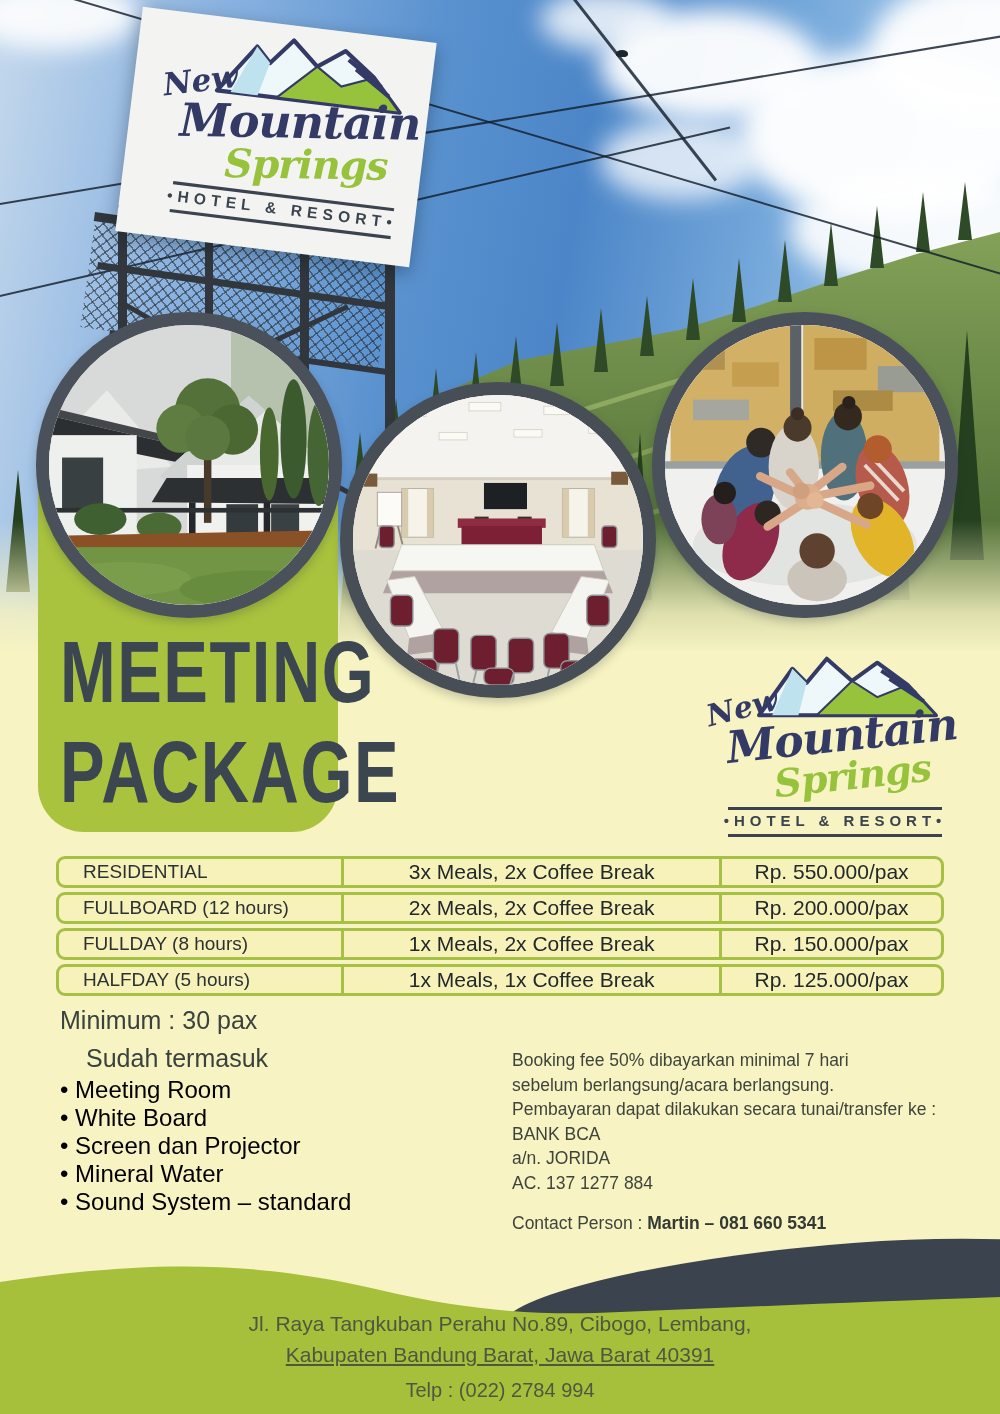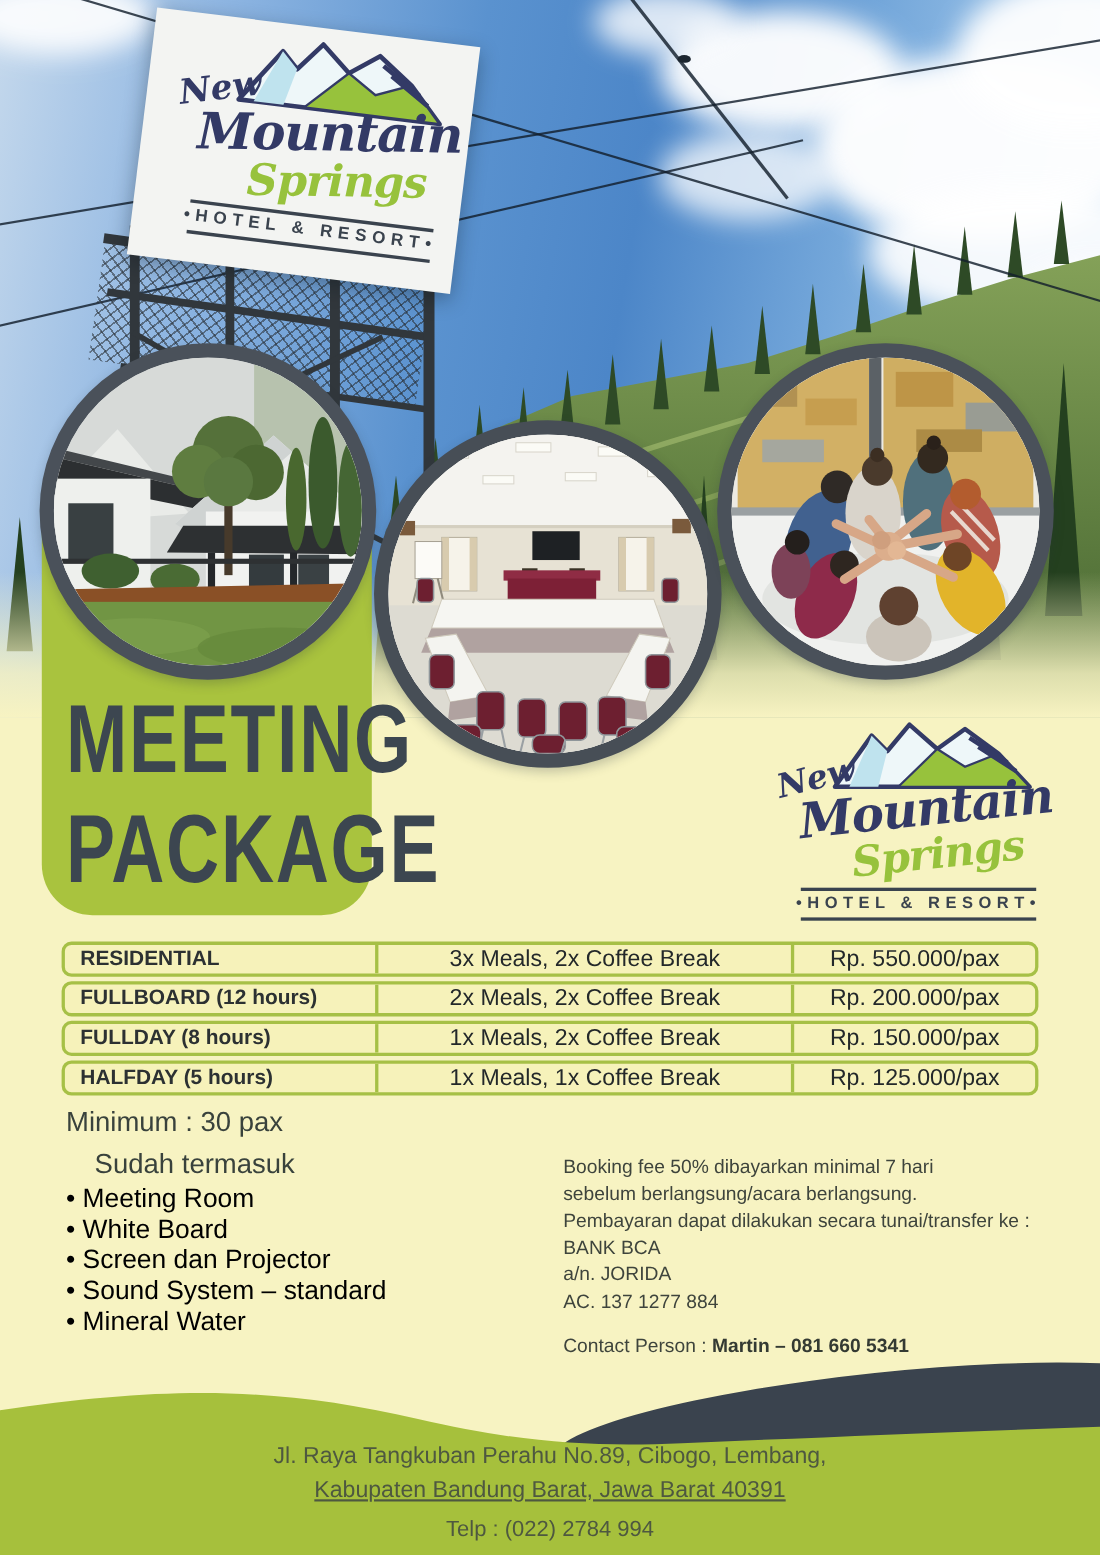--- a/index.html
+++ b/index.html
@@ -74,22 +74,22 @@
           background:#d7dad8;box-shadow:0 4px 10px rgba(40,50,60,.25);}
   .c1{left:36px;top:312px;width:280px;height:280px;}
   .c2{left:340px;top:382px;width:290px;height:290px;border-color:#474e56;}
   .c3{left:652px;top:312px;width:280px;height:280px;border-color:#4a515a;}
   .circle svg{position:absolute;left:0;top:0;width:100%;height:100%;}
 
   
   .price-table{position:absolute;left:56px;top:856px;width:888px;}
   .pt-row{display:flex;height:32px;border:3px solid #a6c046;border-radius:9px;background:#f6f2ba;
           margin-bottom:4px;box-sizing:border-box;overflow:hidden;align-items:stretch;}
-  .pt-package{width:32%;display:flex;align-items:center;padding-left:14px;box-sizing:border-box;
-              font-weight:700;font-size:19px;color:#2c3132;}
+  .pt-package{width:32%;display:flex;align-items:center;padding-left:24px;box-sizing:border-box;
+              font-weight:400;font-size:19px;color:#2c3132;}
   .pt-meals{width:42.5%;border-left:3px solid #a6c046;border-right:3px solid #a6c046;
             display:flex;align-items:center;justify-content:center;font-size:21px;color:#23282a;}
   .pt-price{flex:1;display:flex;align-items:center;justify-content:center;font-size:21px;color:#23282a;}
 
   
   .min-pax{position:absolute;left:60px;top:1006px;font-size:25px;color:#39423c;}
   .inc-head{position:absolute;left:60px;top:1044px;font-size:25px;color:#39423c;margin-left:26px;}
   .inc-list{position:absolute;left:60px;top:1076px;}
   .inc-item{font-size:24px;color:#000000;line-height:28px;}
   .inc-item::before{content:"• ";}
@@ -392,22 +392,22 @@
       <div class="pt-price">Rp. 125.000/pax</div>
     </div>
   </div>
 
   <div class="min-pax">Minimum : 30 pax</div>
   <div class="inc-head">Sudah termasuk</div>
   <div class="inc-list">
     <div class="inc-item">Meeting Room</div>
     <div class="inc-item">White Board</div>
     <div class="inc-item">Screen dan Projector</div>
+    <div class="inc-item">Mineral Water</div>
     <div class="inc-item">Sound System – standard</div>
-    <div class="inc-item">Mineral Water</div>
   </div>
 
   <div class="booking">
     <div>Booking fee 50% dibayarkan minimal 7 hari</div>
     <div>sebelum berlangsung/acara berlangsung.</div>
     <div>Pembayaran dapat dilakukan secara tunai/transfer ke :</div>
     <div>BANK BCA</div>
     <div>a/n. JORIDA</div>
     <div>AC. 137 1277 884</div>
     <div class="contact-line"><span>Contact Person : </span><b>Martin – 081 660 5341</b></div>

